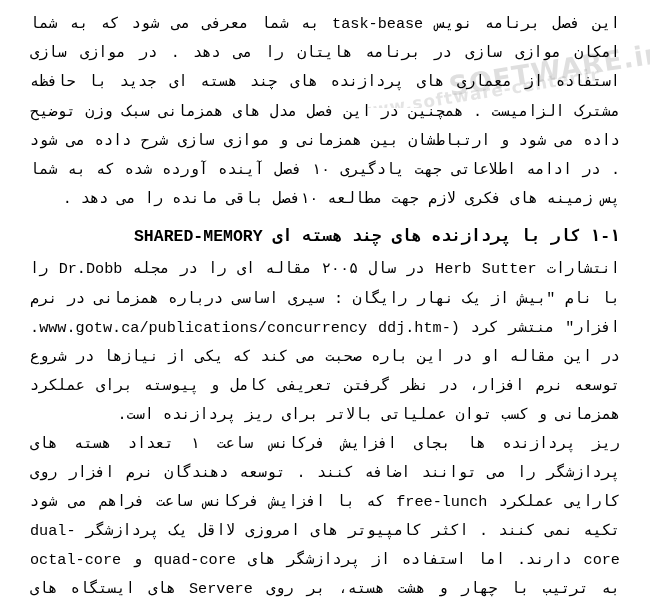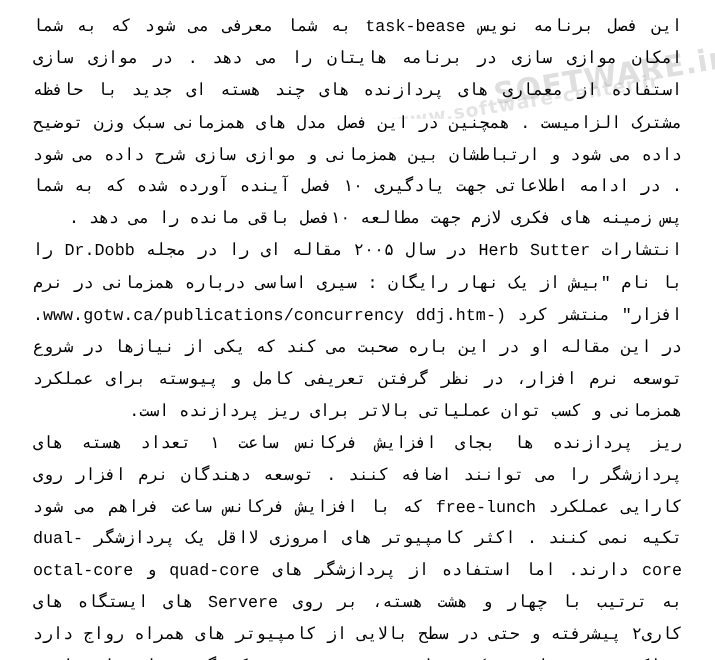--- a/index.html
+++ b/index.html
@@ -84,19 +84,20 @@
 
   <div class="watermark">
     <div class="wm-text">SOFTWARE.ir</div>
     <div class="wm-text second">www.software-center.ir</div>
   </div>
 
   <div class="content">
 
     <p class="para">این فصل برنامه نویس task-bease به شما معرفی می شود که به شما امکان موازی سازی در برنامه هایتان را می دهد . در موازی سازی استفاده از معماری های پردازنده های چند هسته ای جدید با حافظه مشترک الزامیست . همچنین در این فصل مدل های همزمانی سبک وزن توضیح داده می شود و ارتباطشان بین همزمانی و موازی سازی شرح داده می شود . در ادامه اطلاعاتی جهت یادگیری ۱۰ فصل آینده آورده شده که به شما پس زمینه های فکری لازم جهت مطالعه ۱۰فصل باقی مانده را می دهد .</p>
 
+    <h2 class="heading">۱-۱ کار با پردازنده های چند هسته ای SHARED-MEMORY</h2>
 
     <p class="para">انتشارات Herb Sutter در سال ۲۰۰۵ مقاله ای را در مجله Dr.Dobb را با نام "بیش از یک نهار رایگان : سیری اساسی درباره همزمانی در نرم افزار" منتشر کرد (-www.gotw.ca/publications/concurrency ddj.htm. در این مقاله او در این باره صحبت می کند که یکی از نیازها در شروع توسعه نرم افزار، در نظر گرفتن تعریفی کامل و پیوسته برای عملکرد همزمانی و کسب توان عملیاتی بالاتر برای ریز پردازنده است.</p>
 
     <p class="para tight">ریز پردازنده ها بجای افزایش فرکانس ساعت ۱ تعداد هسته های پردازشگر را می توانند اضافه کنند . توسعه دهندگان نرم افزار روی کارایی عملکرد free-lunch که با افزایش فرکانس ساعت فراهم می شود تکیه نمی کنند . اکثر کامپیوتر های امروزی لااقل یک پردازشگر dual-core دارند. اما استفاده از  پردازشگر های quad-core و octal-core به ترتیب با چهار و هشت هسته، بر روی Servere های ایستگاه های کاری۲ پیشرفته  و حتی در سطح بالایی از کامپیوتر های همراه رواج دارد . اکثر هسته ها در یک پردازنده درست در نزدیکی گوشه ها قرار دارد. ریز پردازنده های پیشرفته معماری چند هسته ای جدیدی را ارائه می دهند.</p>
 
   </div>
 </div>
 
 </body></html>

